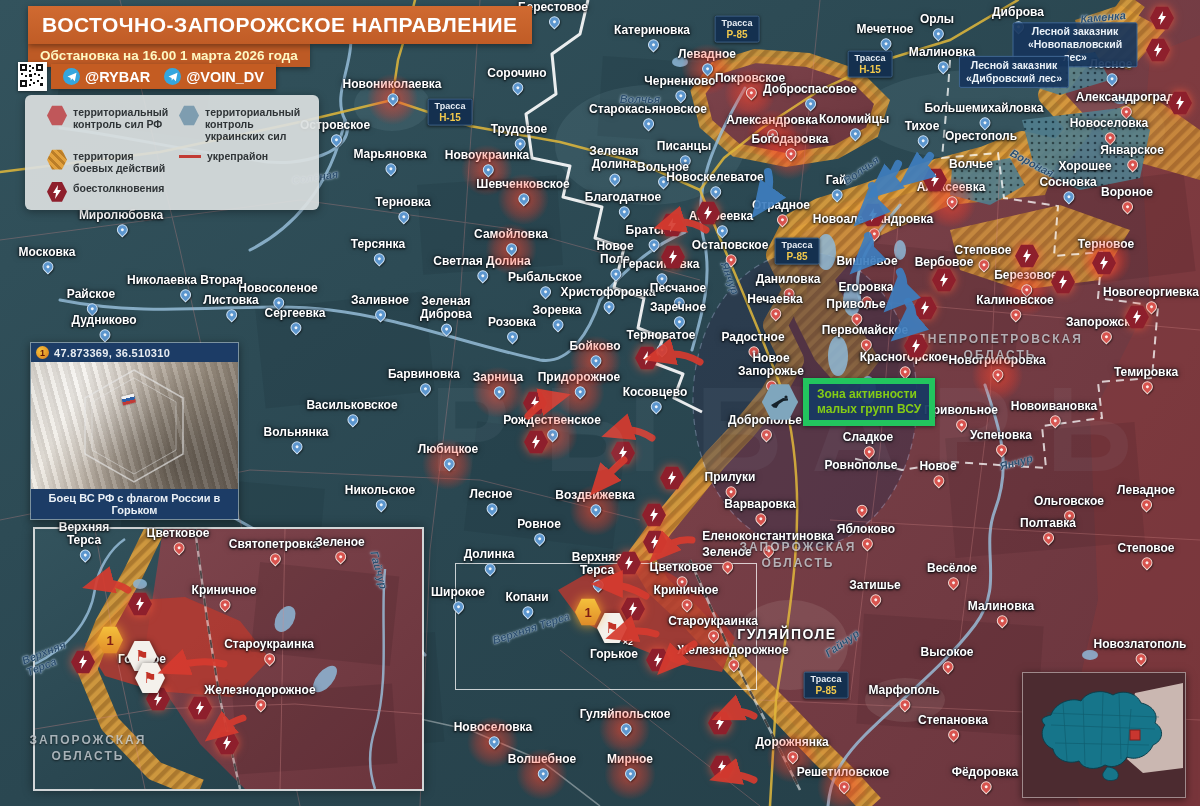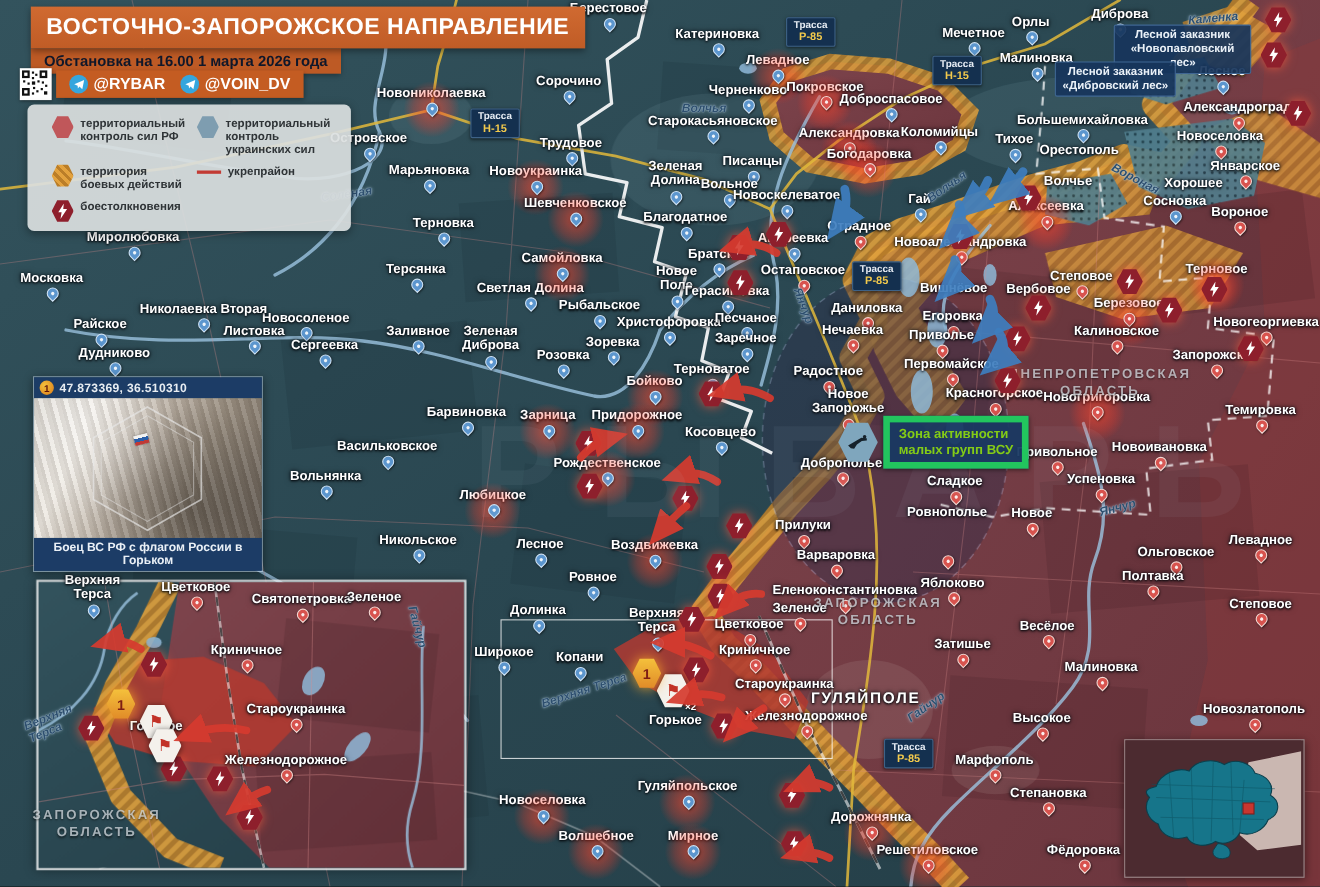--- a/index.html
+++ b/index.html
@@ -48,21 +48,21 @@
     text-shadow:0 1px 2px rgba(0,0,0,.9);}
   .nummark{position:absolute;width:26px;height:28px;transform:translate(-50%,-50%);
     filter:drop-shadow(0 0 6px rgba(255,170,40,.9));}
   .nummark .hexbody{width:26px;height:28px;background:linear-gradient(180deg,#F5C23C,#E08A28);display:flex;
     align-items:center;justify-content:center;font-size:13px;font-weight:bold;color:#7E1E14;}
 
   
   .banner{position:absolute;left:28px;top:6px;z-index:6;}
   .banner .t1{display:inline-block;background:linear-gradient(180deg,#D06A31,#C05C26);color:#FFF;font-weight:bold;
     font-size:21px;letter-spacing:.5px;padding:7px 14px;box-shadow:0 2px 6px rgba(0,0,0,.4);}
-  .banner .t2{display:block;margin-top:0;width:fit-content;background:#BD5A25;color:#0f172a;font-weight:bold;
+  .banner .t2{display:block;margin-top:0;width:fit-content;background:#BD5A25;color:#fef9c3;font-weight:bold;
     font-size:13.5px;padding:4px 12px;box-shadow:0 2px 5px rgba(0,0,0,.35);}
   .handles{position:absolute;left:18px;top:62px;z-index:6;display:flex;align-items:center;gap:4px;}
   .qr{width:27px;height:27px;background:#FFF;padding:1px;box-shadow:0 1px 3px rgba(0,0,0,.5);}
   .handlebar{display:flex;align-items:center;gap:14px;background:#C45C22;padding:4px 12px;box-shadow:0 2px 5px rgba(0,0,0,.4);}
   .handle{display:flex;align-items:center;gap:5px;color:#FFF;font-weight:bold;font-size:14.5px;}
   .tg{width:17px;height:17px;border-radius:50%;background:#35A6DE;display:flex;align-items:center;justify-content:center;}
 
   
   .legend{position:absolute;left:25px;top:95px;width:262px;z-index:6;background:rgba(219,223,224,.92);
     border-radius:6px;padding:10px 10px 8px 22px;box-shadow:0 2px 8px rgba(0,0,0,.35);}
@@ -776,21 +776,21 @@
           <div class="pin b"></div>
         </div>
       </div>
       <div class="plabel" style="left: 595px; top: 354px;">
         <div class="ptext">Бойково</div>
         <div class="pinwrap">
           <div class="glow"></div>
           <div class="pin b"></div>
         </div>
       </div>
-      <div class="plabel" style="left: 647px; top: 343px;">
+      <div class="plabel" style="left: 661px; top: 343px;">
         <div class="ptext">Терноватое</div>
         <div class="pinwrap">
           <div class="pin b"></div>
         </div>
       </div>
       <div class="plabel" style="left: 788px; top: 287px;">
         <div class="ptext">Даниловка</div>
         <div class="pinwrap">
           <div class="pin r"></div>
         </div>

